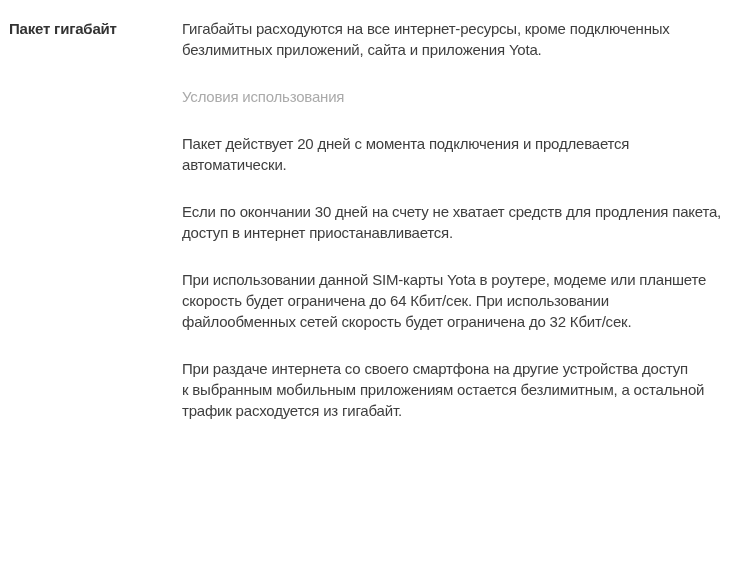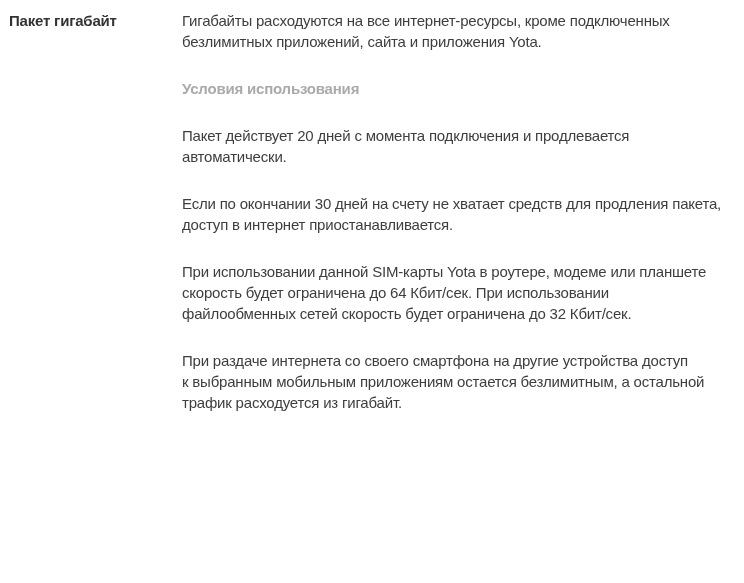--- a/index.html
+++ b/index.html
@@ -9,21 +9,21 @@
     body {
       width: 744px;
       height: 583px;
       overflow: hidden;
       background: var(--background, #ffffff);
       font-family: "Liberation Sans", sans-serif;
     }
     .row {
       display: flex;
       align-items: flex-start;
-      padding-top: 10px;
+      padding-top: 18px;
       box-sizing: border-box;
     }
     .label-col {
       flex: 0 0 182px;
       width: 182px;
       box-sizing: border-box;
       padding-left: 9px;
     }
     .row-label {
       font-size: 15px;
@@ -41,21 +41,20 @@
       margin: 0 9px 26px 0;
       font-size: 15px;
       font-weight: 400;
       line-height: 21px;
       letter-spacing: -0.2px;
       color: var(--text, #3e3e3e);
       white-space: pre;
     }
     .content-col p.subheading {
       color: var(--subheading, #aaaaaa);
-      font-weight: bold;
     }
   </style>
 </head>
 <body style="--background: #ffffff; --text: #3e3e3e; --label: #333333; --subheading: #aaaaaa;">
 
 <div class="row">
   <div class="label-col">
     <div class="row-label">Пакет гигабайт</div>
   </div>
   <div class="content-col">

